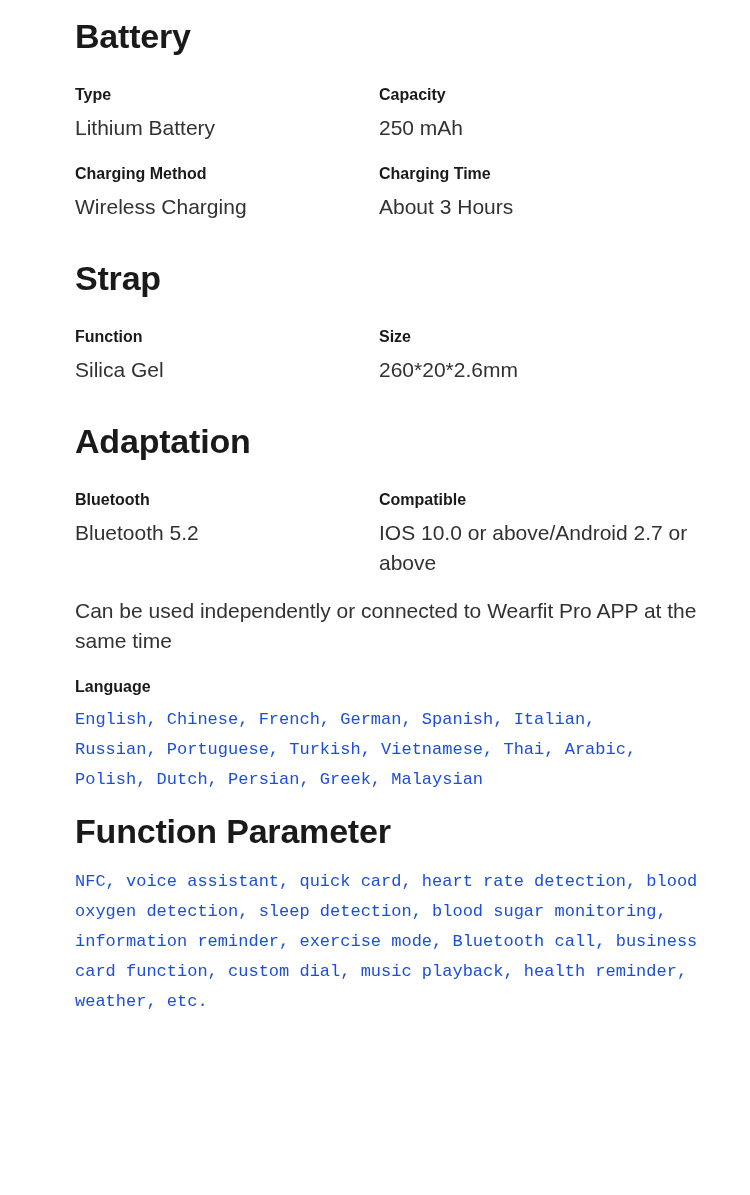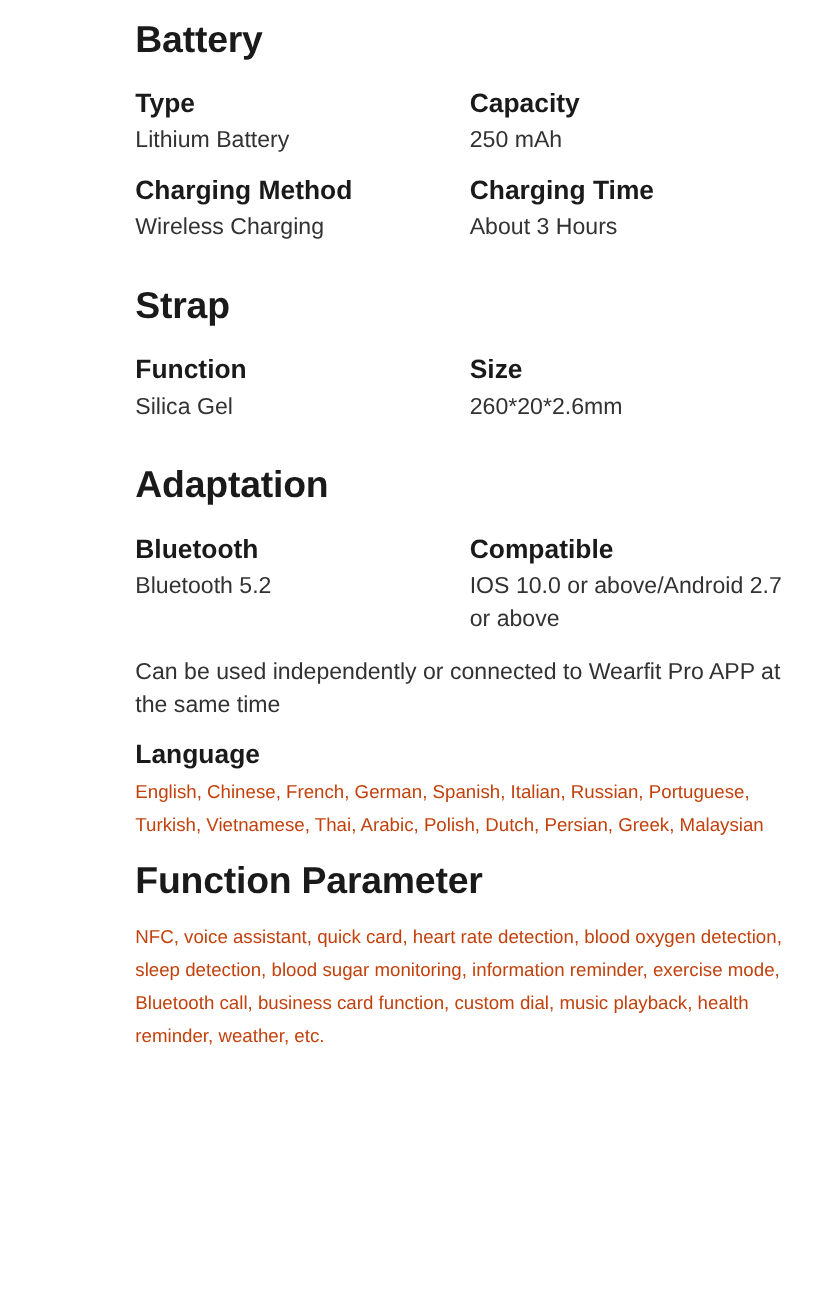--- a/index.html
+++ b/index.html
@@ -18,36 +18,35 @@
     position: relative;
     width: 750px;
     height: 1195px;
     padding: 0;
     box-sizing: border-box;
   }
   .content {
     padding-left: 75px;
     padding-right: 36px;
     padding-top: 14px;
-    margin-left: 48px;
   }
 
   
   .section-title {
     font-size: 34px;
     font-weight: bold;
     line-height: 44px;
     letter-spacing: -0.2px;
     color: #1a1a1a;
     margin: 0;
   }
 
   
   .sub-title {
-    font-size: 24px;
+    font-size: 16px;
     font-weight: bold;
     line-height: 26px;
     color: #1a1a1a;
     margin: 0;
   }
 
   
   .value {
     font-size: 21px;
     font-weight: normal;
@@ -78,22 +77,23 @@
   .gap-between-rows  { height: 18px; }
   .gap-before-section{ height: 34px; }
   .gap-small         { height: 14px; }
 
   .block { }
   .block .sub-title { margin-bottom: 5px; }
 
   .paragraph {
     font-size: 17px;
     line-height: 30px;
-    color: #c2410c;
+    color: #1d4ed8;
     max-width: 640px;
+    font-family: Liberation Mono, monospace;
   }
 </style>
 </head>
 <body>
 
 <div class="page">
   <div class="content">
 
     <h2 class="section-title">Battery</h2>
 

